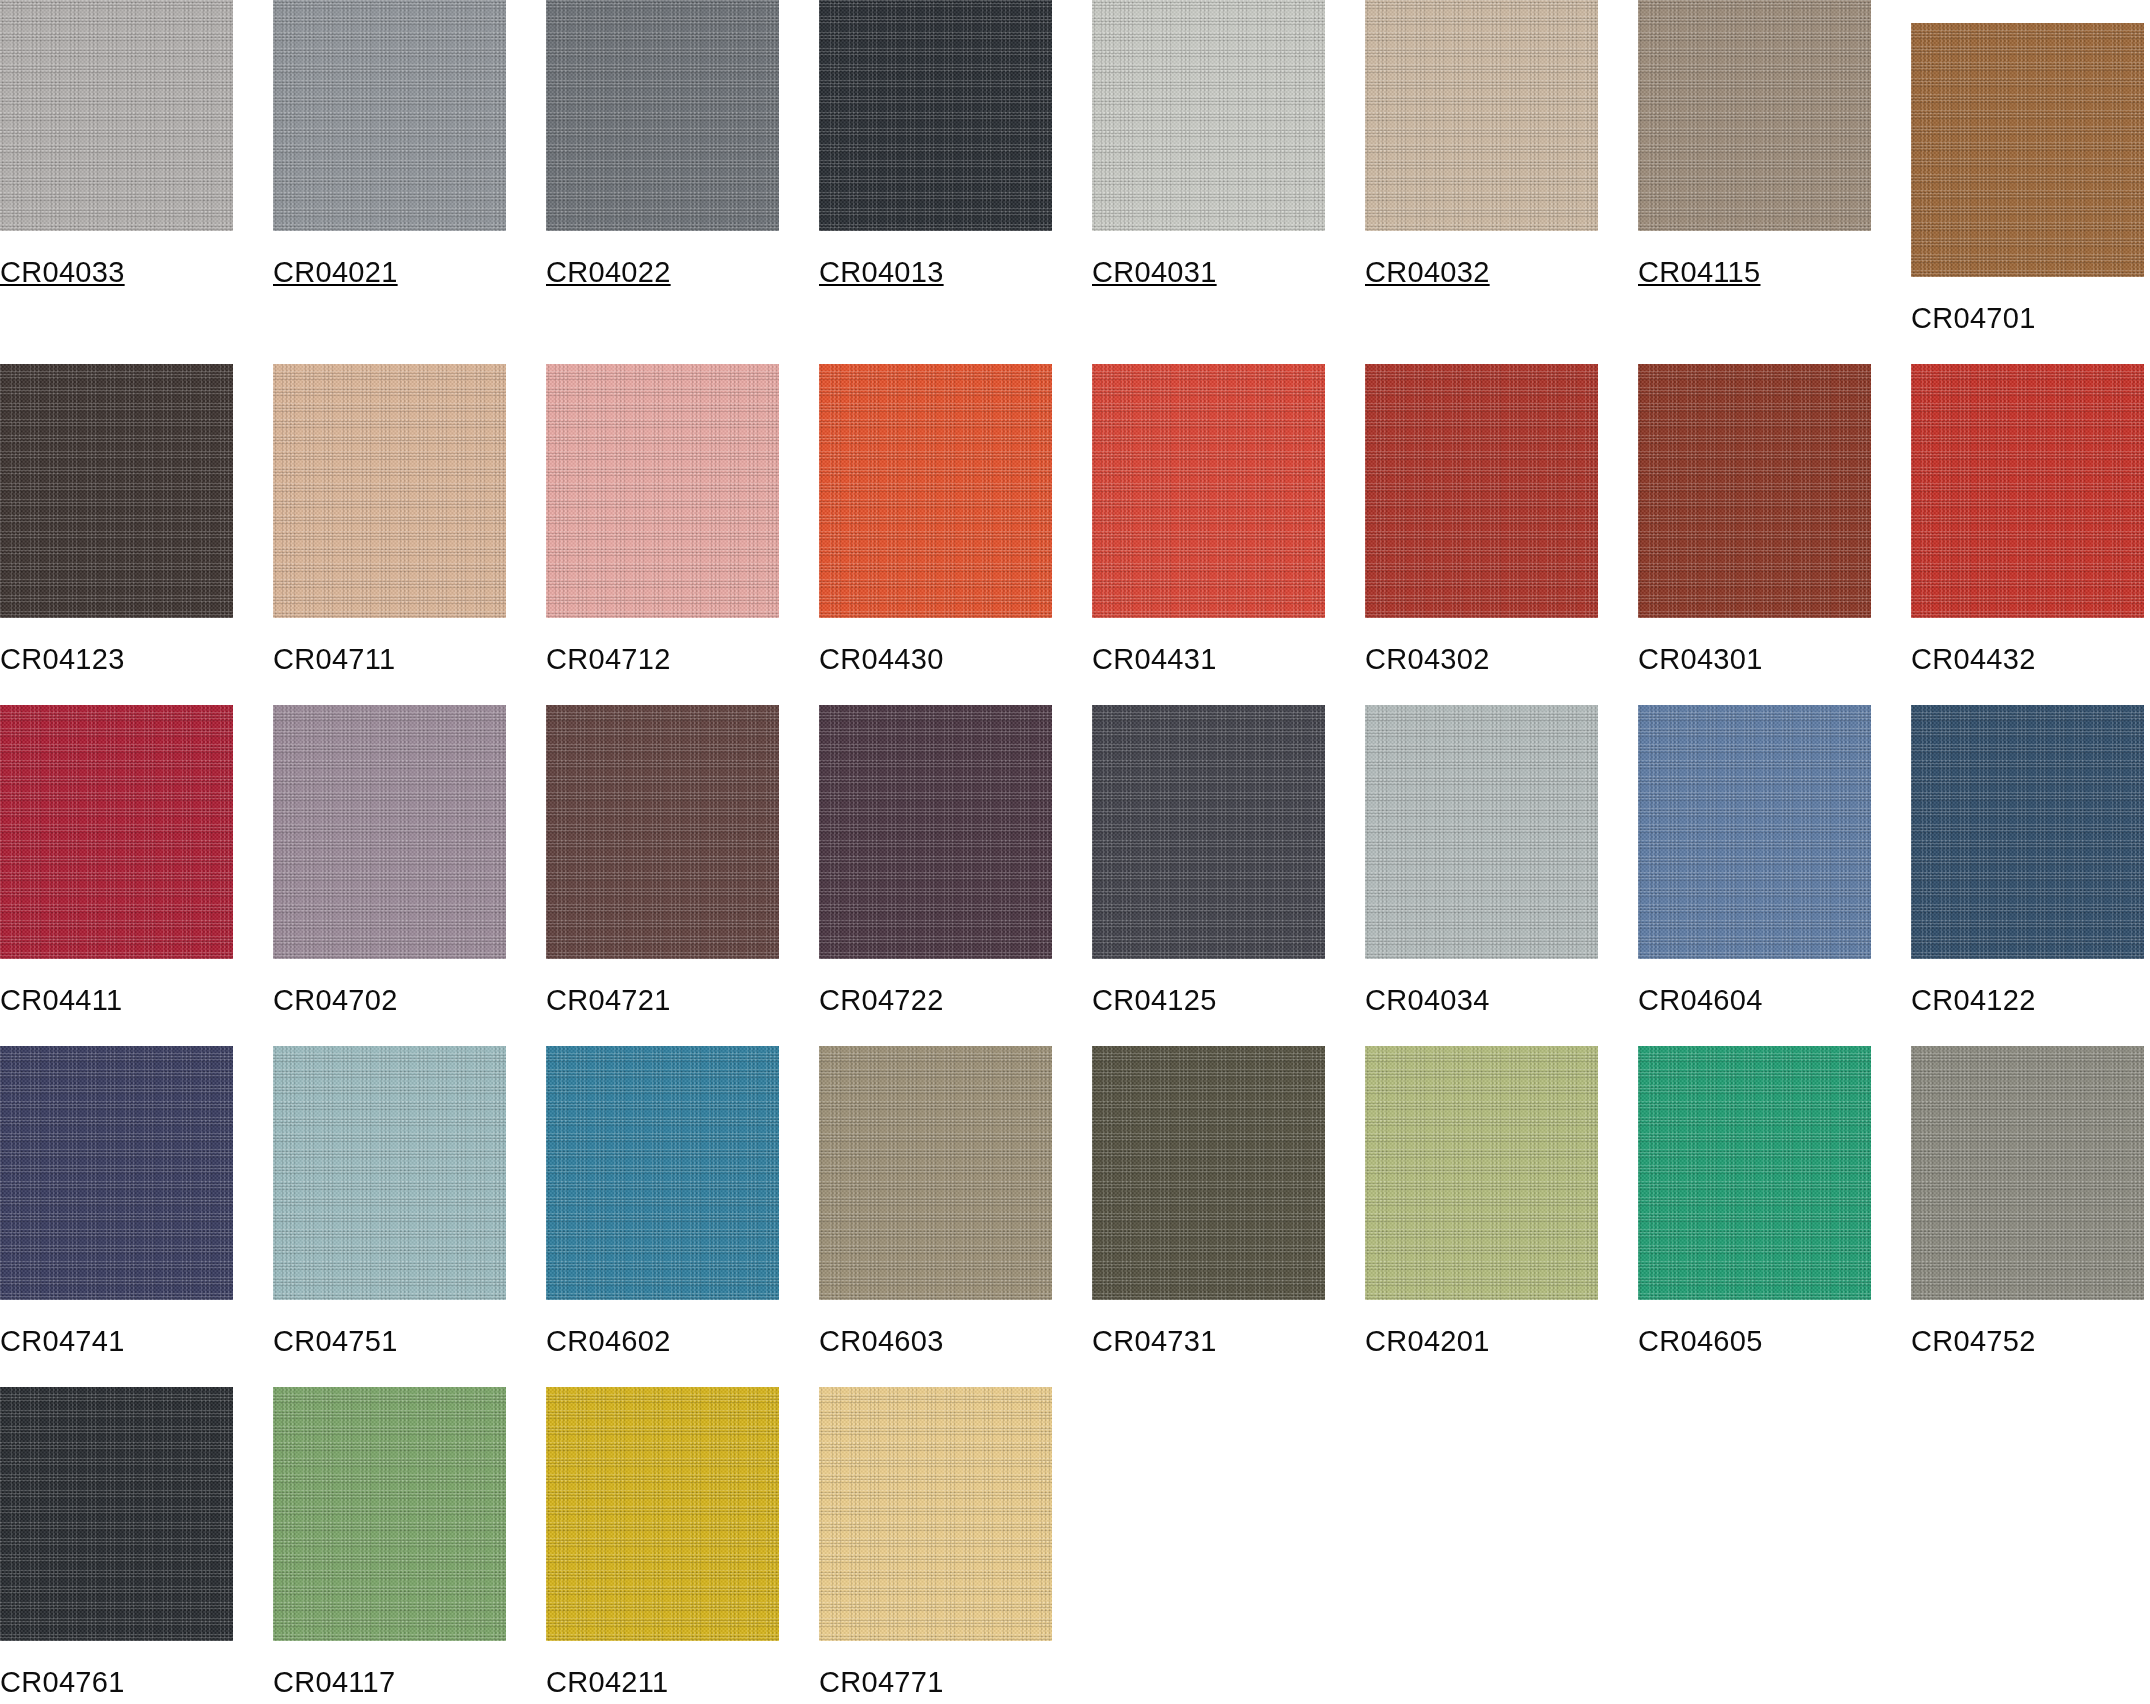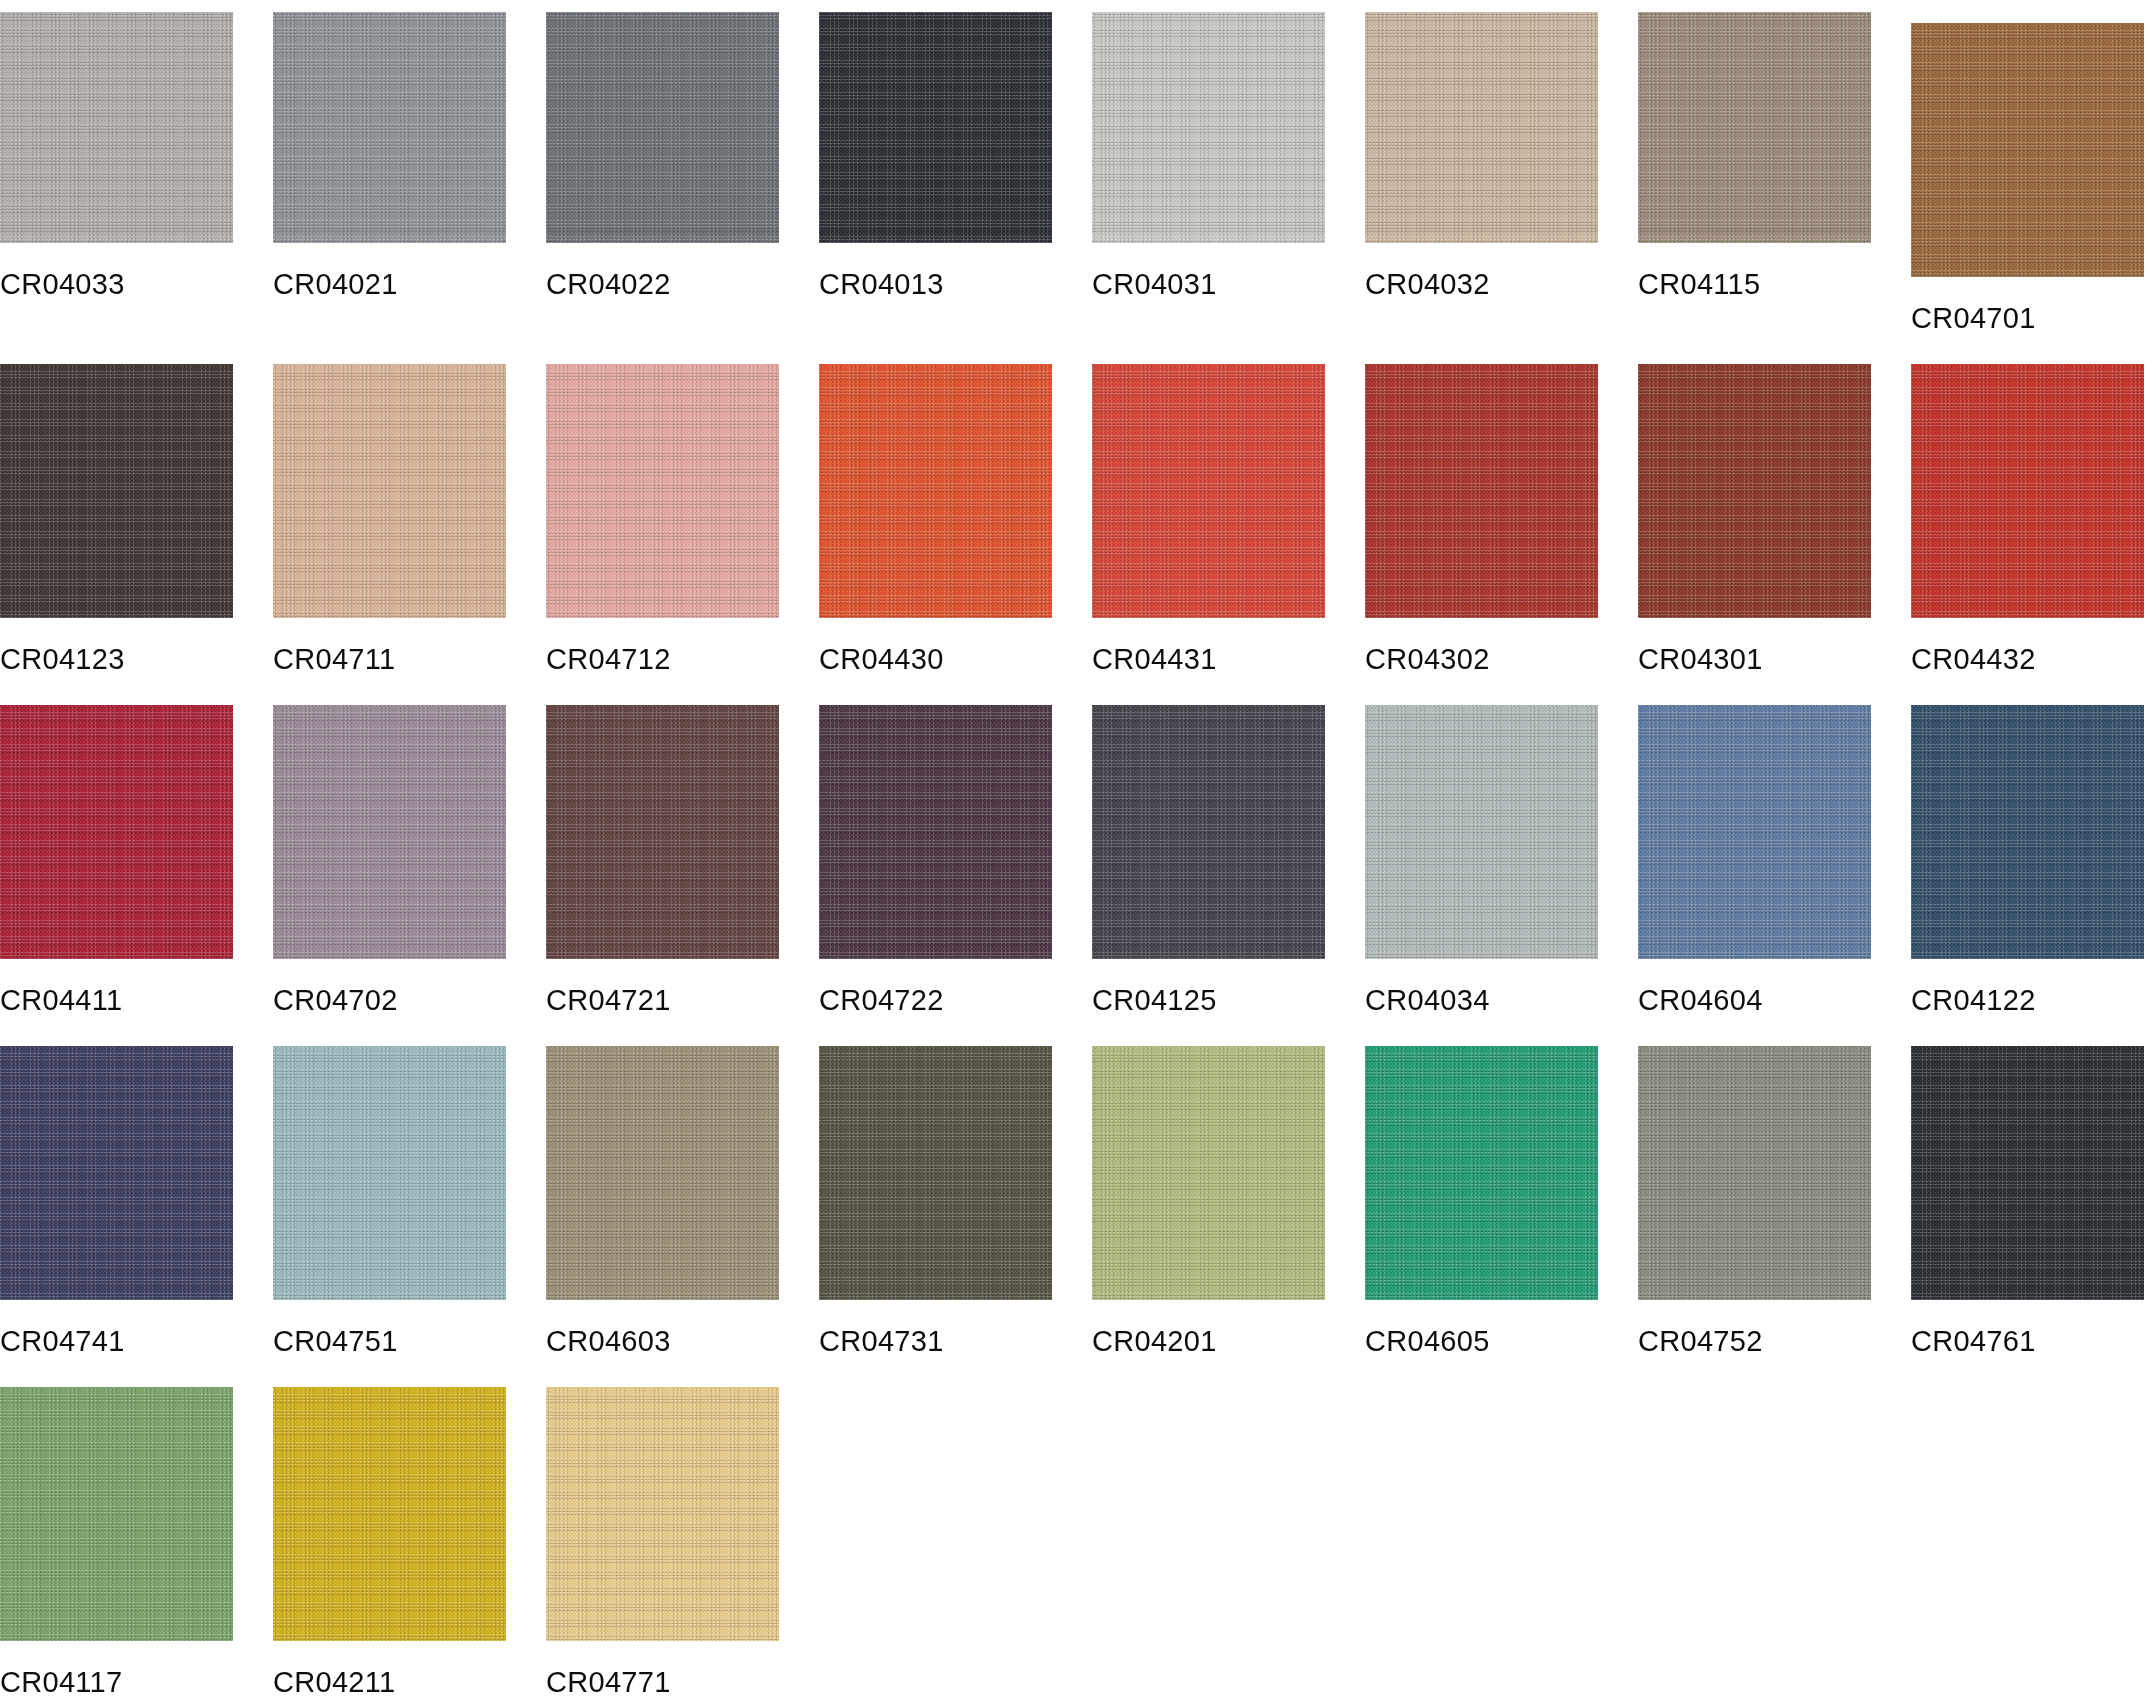--- a/index.html
+++ b/index.html
@@ -30,21 +30,21 @@
     flex-direction: column;
     align-items: stretch;
     justify-content: flex-start;
     position: relative;
   }
 
   
   .row-1 .swatch-chip { height: 231px; }
   .swatch-cell:not(.row-1) .swatch-chip { height: 254px; }
 
-  .row-1 { padding-top: 12px; }
+  .row-1 { padding-top: 0; text-decoration: underline; }
   .swatch-cell:not(.row-1) .swatch-chip { margin-top: 23px; }
 
   .swatch-chip {
     width: 233px;
     position: relative;
     overflow: hidden;
     background-color: var(--c);
   }
 
   
@@ -202,20 +202,24 @@
     </div>
     <div class="swatch-cell row-4">
       <div class="swatch-chip" style="--c: #373a5e;"></div>
       <div class="swatch-label">CR04741</div>
     </div>
     <div class="swatch-cell row-4">
       <div class="swatch-chip" style="--c: #9bbcc0;"></div>
       <div class="swatch-label">CR04751</div>
     </div>
     <div class="swatch-cell row-4">
+      <div class="swatch-chip" style="--c: #2e7e9e;"></div>
+      <div class="swatch-label">CR04602</div>
+    </div>
+    <div class="swatch-cell row-4">
       <div class="swatch-chip" style="--c: #9c9076;"></div>
       <div class="swatch-label">CR04603</div>
     </div>
     <div class="swatch-cell row-4">
       <div class="swatch-chip" style="--c: #53503f;"></div>
       <div class="swatch-label">CR04731</div>
     </div>
     <div class="swatch-cell row-5">
       <div class="swatch-chip" style="--c: #b3bd7d;"></div>
       <div class="swatch-label">CR04201</div>

